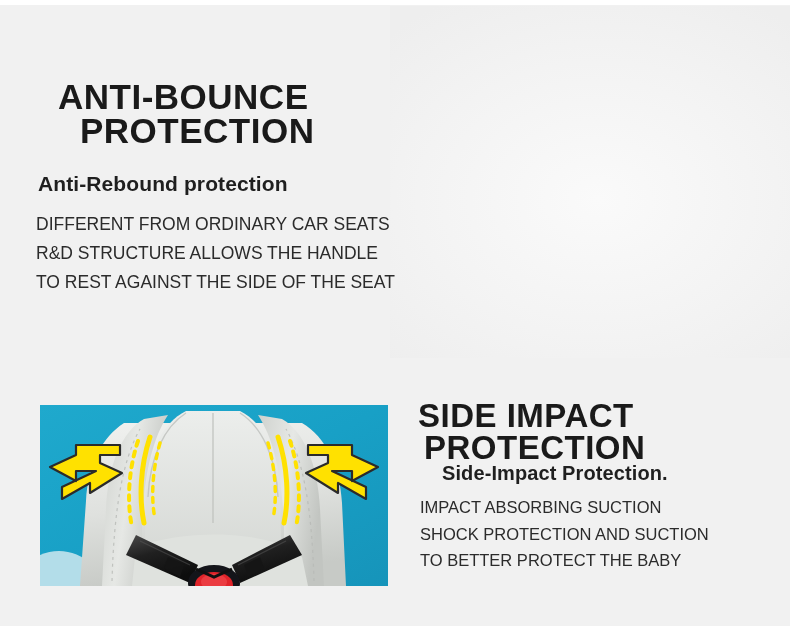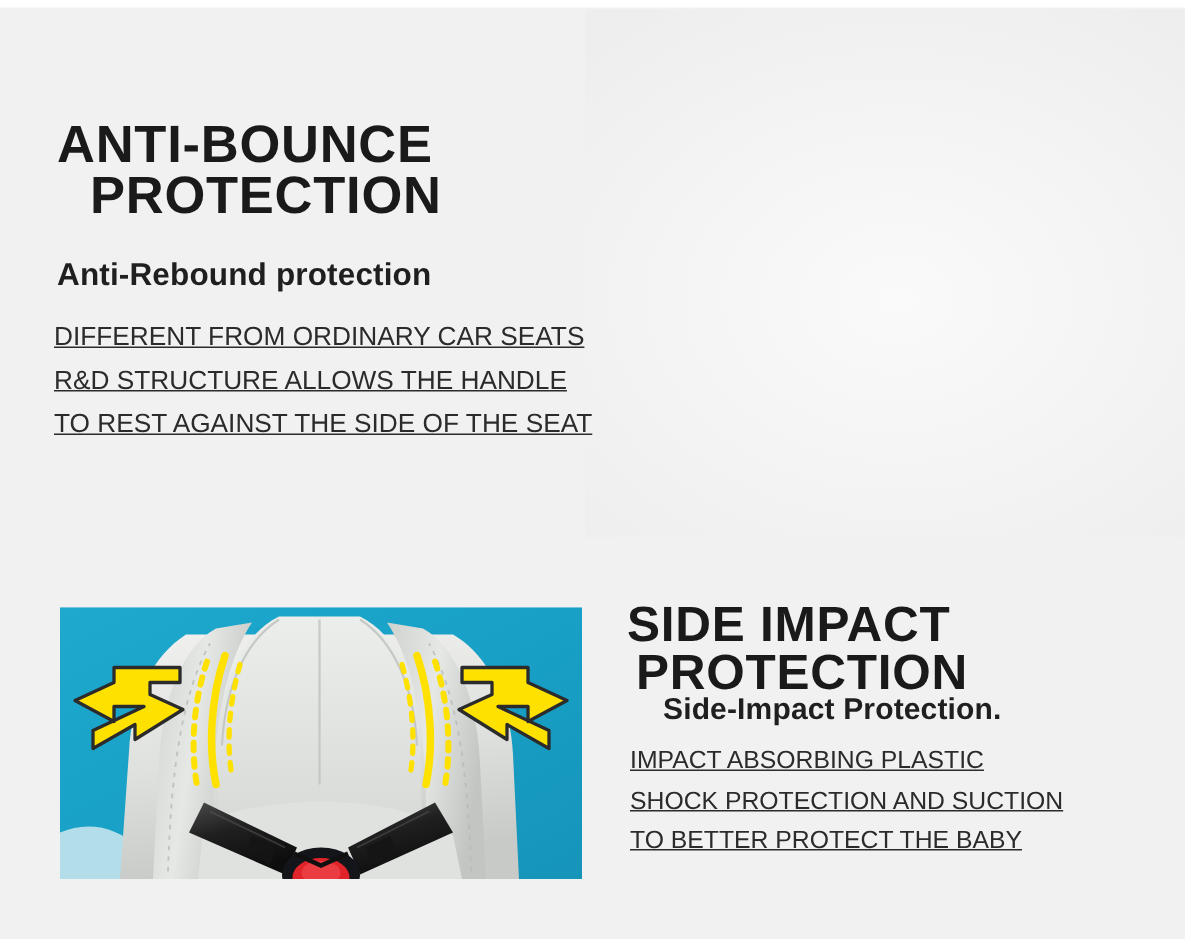--- a/index.html
+++ b/index.html
@@ -39,25 +39,25 @@
     color:#1f1f1f;
     letter-spacing:0.1px;
     white-space:nowrap;
   }
   .bodytext {
     font-family:"Liberation Sans", sans-serif;
     font-weight:300;
     color:#2b2b2b;
     white-space:nowrap;
   }
-  .bodytext span { display:block;text-decoration:underline; }
+  .bodytext span { display:block; }
 
   
   #anti-bounce-block { left:38px; top:80px; }
-  #anti-bounce-block .headline { font-size:35px; }
+  #anti-bounce-block .headline { font-size:35px;margin-left:20px; }
   #anti-bounce-block .headline .l2 { padding-left:22px; }
   #anti-bounce-sub { left:38px; top:172px; font-size:21px;text-align:center; }
   #anti-bounce-body { left:36px; top:210px; font-size:17.5px; line-height:1.65; }
 
   
   #side-impact-block { left:418px; top:392px; }
   #side-impact-block .headline { font-size:33px;margin-top:8px; }
   #side-impact-block .headline .l2 { padding-left:6px; }
   #side-impact-sub { left:442px; top:462px; font-size:20px;text-align:center; }
   #side-impact-body { left:420px; top:494px; font-size:16.5px; line-height:1.62; }
@@ -370,18 +370,18 @@
   <div class="block" id="side-impact-block">
     <div class="headline nosel">
       <span class="l1">SIDE IMPACT</span>
       <span class="l2">PROTECTION</span>
     </div>
   </div>
 
   <div class="block subhead" id="side-impact-sub">Side-Impact Protection.</div>
 
   <div class="block bodytext" id="side-impact-body">
-    <span>IMPACT ABSORBING PLASTIC</span>
+    <span>IMPACT ABSORBING SUCTION</span>
     <span>SHOCK PROTECTION AND SUCTION</span>
     <span>TO BETTER PROTECT THE BABY</span>
   </div>
 
 </div>
 
 </body></html>

